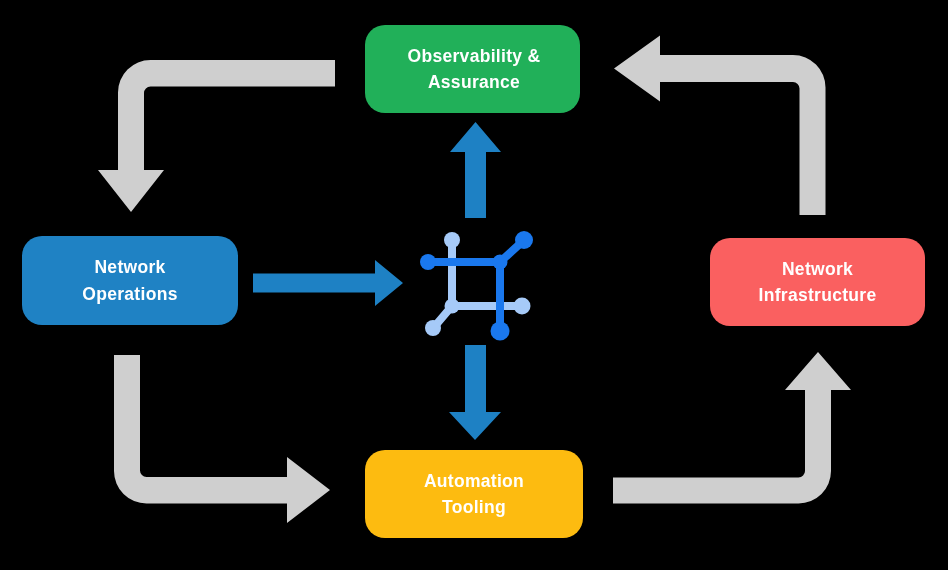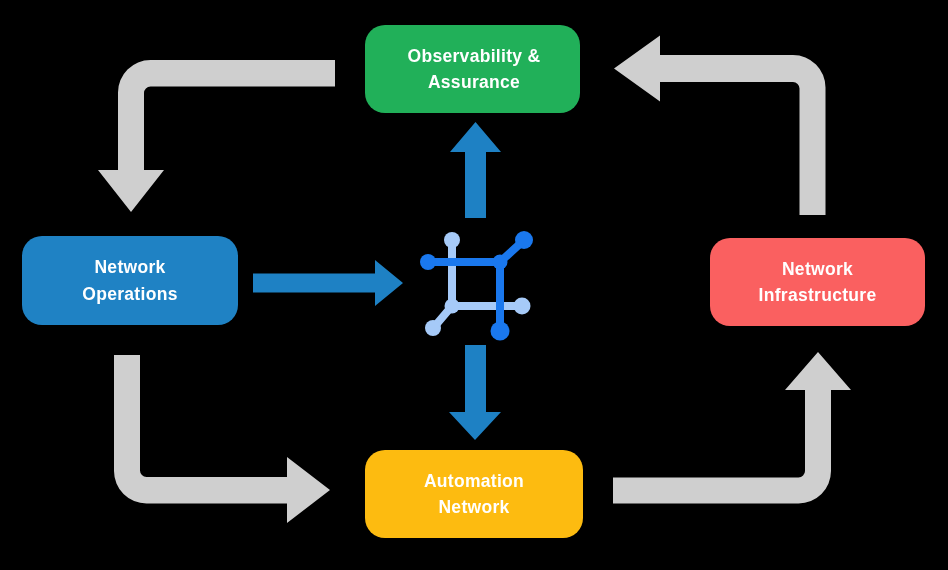--- a/index.html
+++ b/index.html
@@ -70,15 +70,15 @@
     <rect x="365" y="450" width="218" height="88" rx="20" fill="#FDBB10"></rect>
   </svg>
 
   <div class="box-label lbl-observability">Observability &amp;
 Assurance</div>
   <div class="box-label lbl-operations">Network
 Operations</div>
   <div class="box-label lbl-infrastructure">Network
 Infrastructure</div>
   <div class="box-label lbl-tooling">Automation
-Network</div>
+Tooling</div>
 
 </div>
 
 </body></html>

